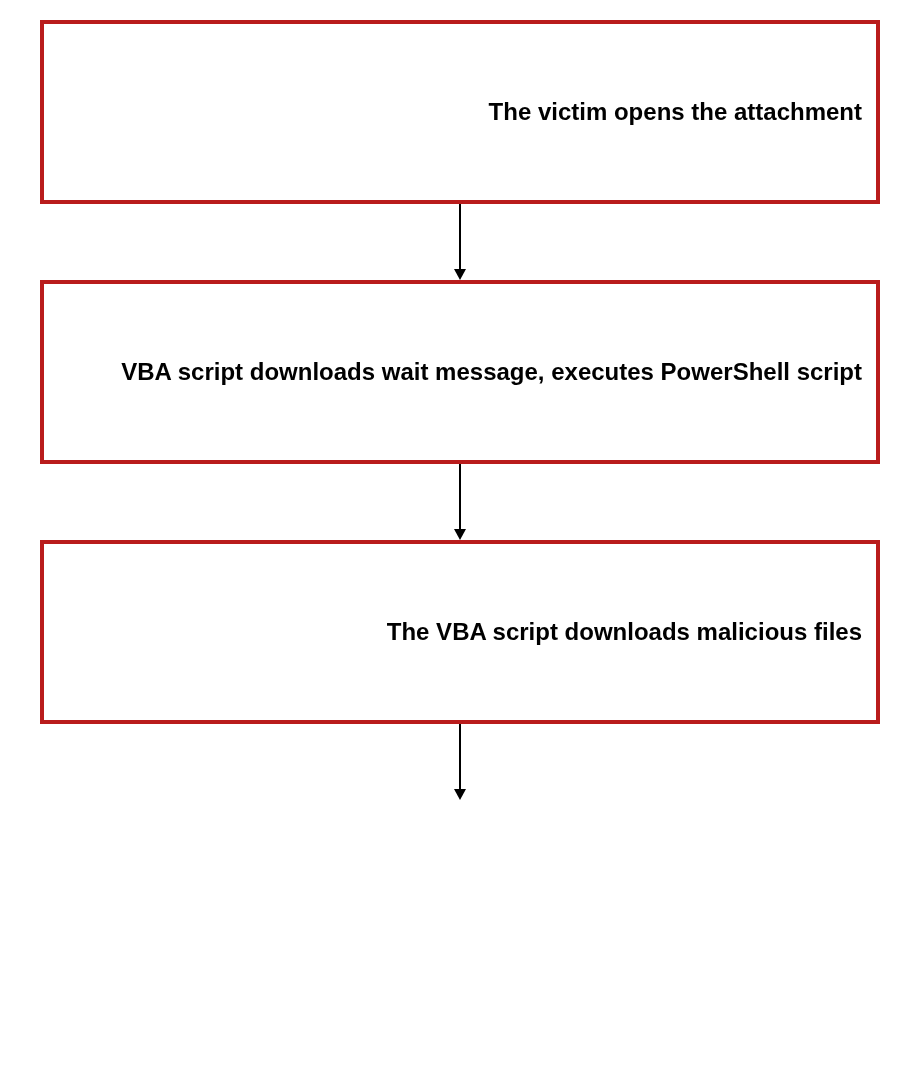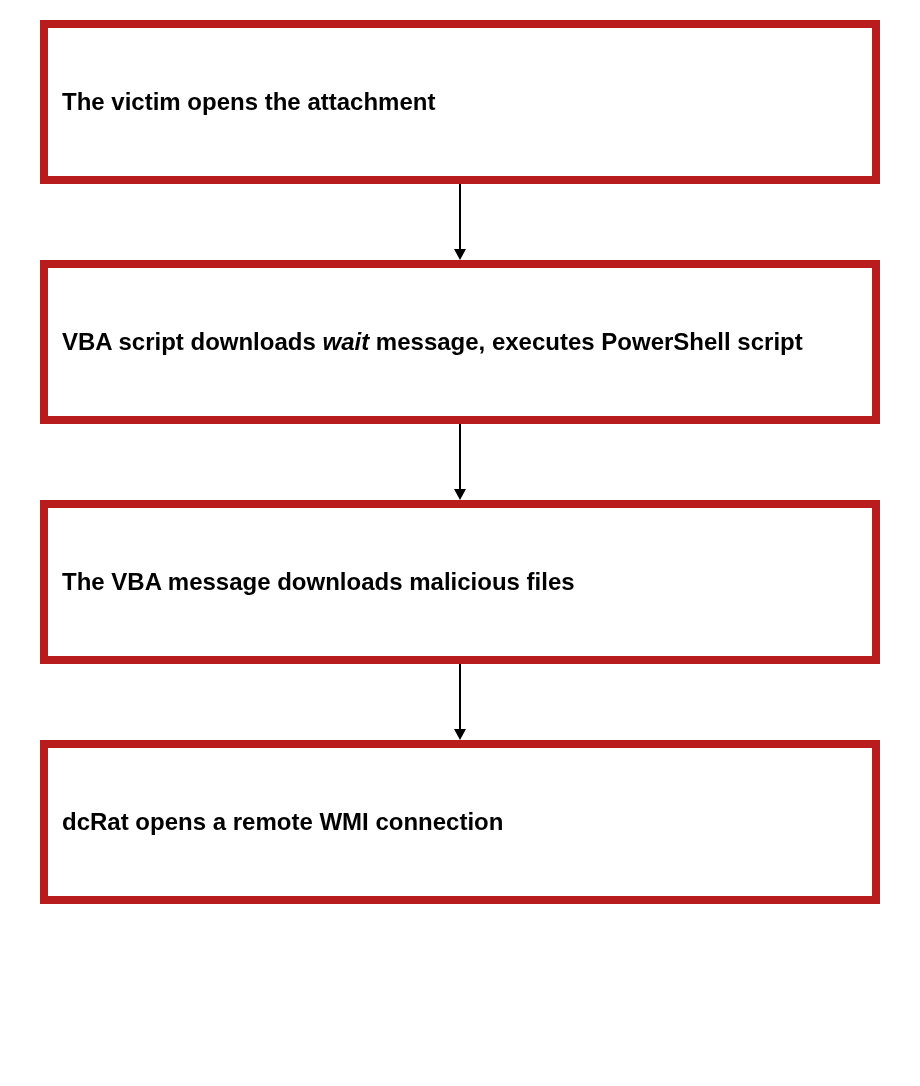--- a/index.html
+++ b/index.html
@@ -20,39 +20,38 @@
     left: 40px;
     top: 20px;
     width: 840px;
     display: flex;
     flex-direction: column;
     align-items: center;
   }
   .node {
     box-sizing: border-box;
     width: 840px;
-    height: 164px;
-    border: 8px solid #b91c1c;
+    height: 184px;
+    border: 4px solid #b91c1c;
     background: #ffffff;
     display: flex;
     align-items: center;
-    justify-content: flex-start;
+    justify-content: flex-end;
     padding: 0 14px;
   }
   .node-label {
     font-size: 24px;
     font-weight: 700;
     color: #000000;
     text-align: center;
     line-height: 1.25;
     letter-spacing: 0px;
     white-space: nowrap;
   }
   .node-label .it {
-    font-style: italic;
   }
   .connector {
     width: 2px;
     height: 76px;
     position: relative;
     display: flex;
     flex-direction: column;
     align-items: center;
   }
   .connector .shaft {
@@ -92,29 +91,24 @@
       </div>
     </div>
 
     <div class="connector">
       <div class="shaft"></div>
       <div class="head"></div>
     </div>
 
     <div class="node">
       <div class="node-label">
-        <span>The VBA message downloads malicious files</span>
+        <span>The VBA script downloads malicious files</span>
       </div>
     </div>
 
     <div class="connector">
       <div class="shaft"></div>
       <div class="head"></div>
     </div>
 
-    <div class="node">
-      <div class="node-label">
-        <span>dcRat opens a remote WMI connection</span>
-      </div>
-    </div>
 
   </div>
 </div>
 
 </body></html>

